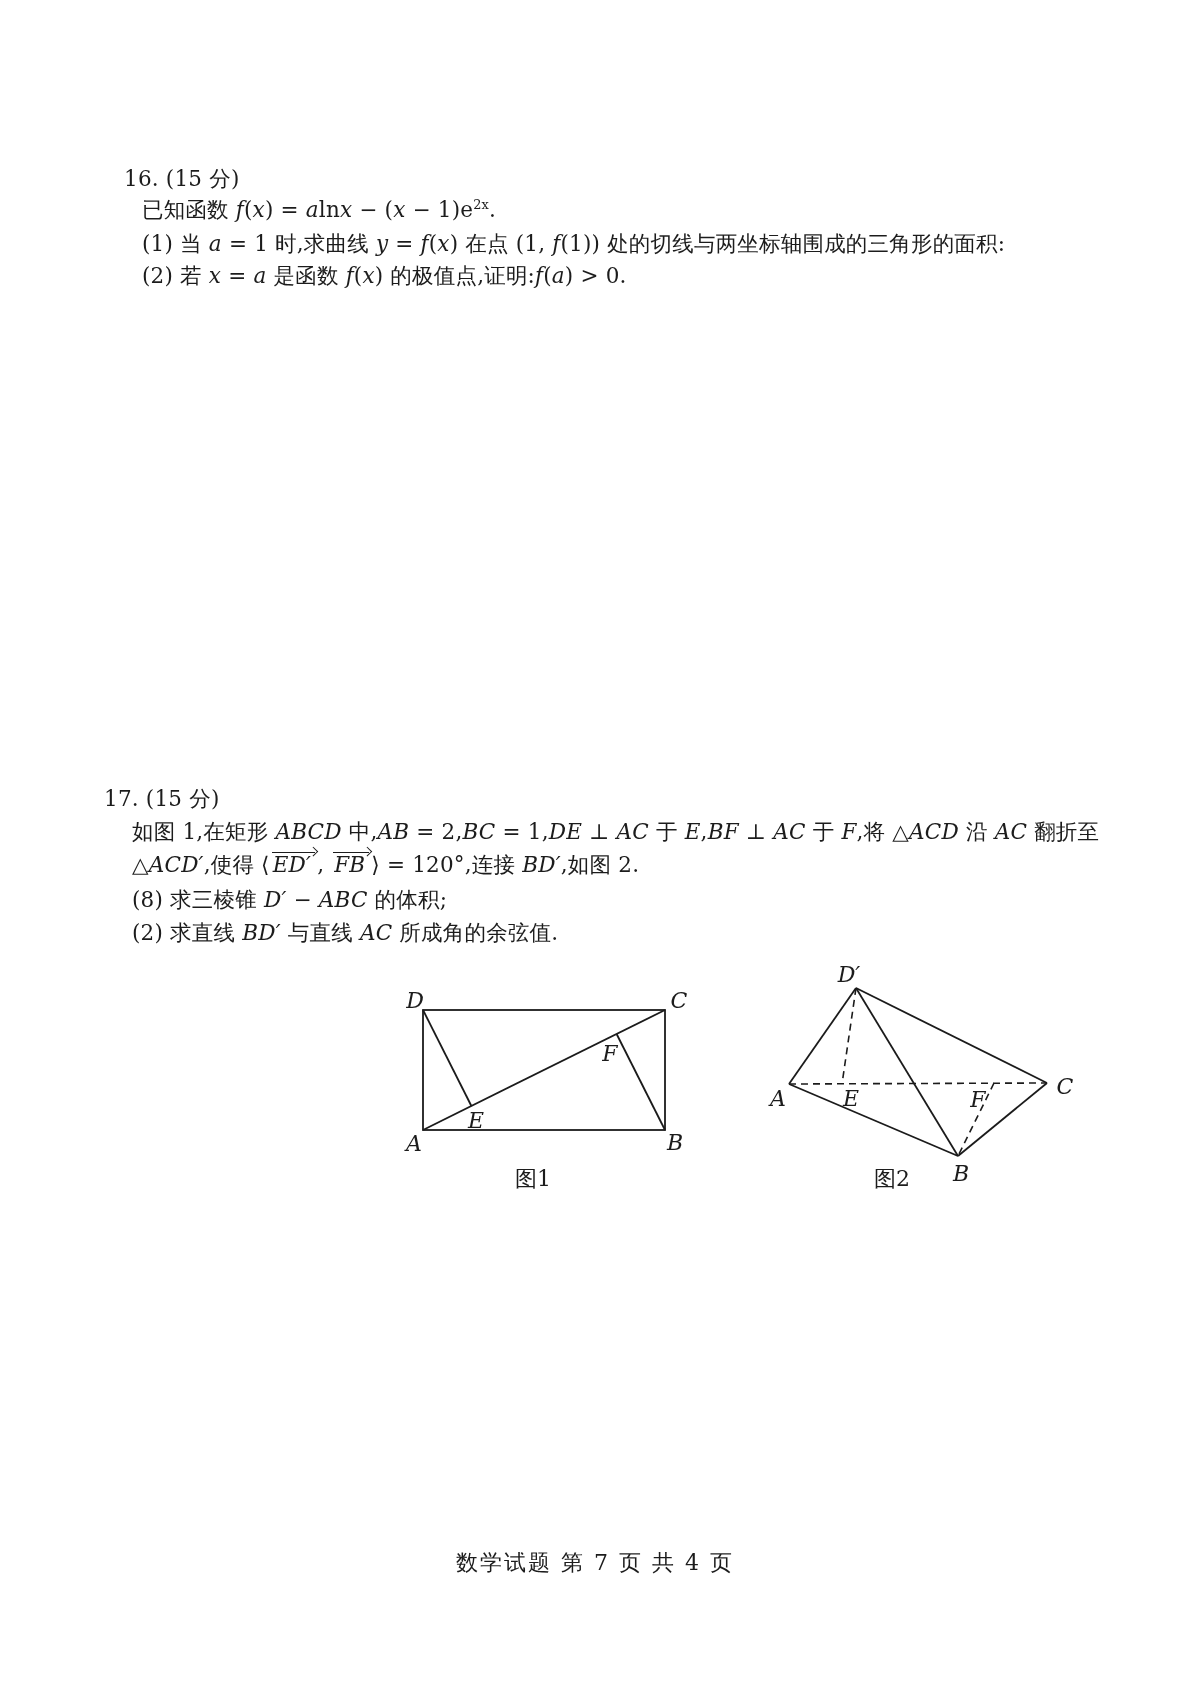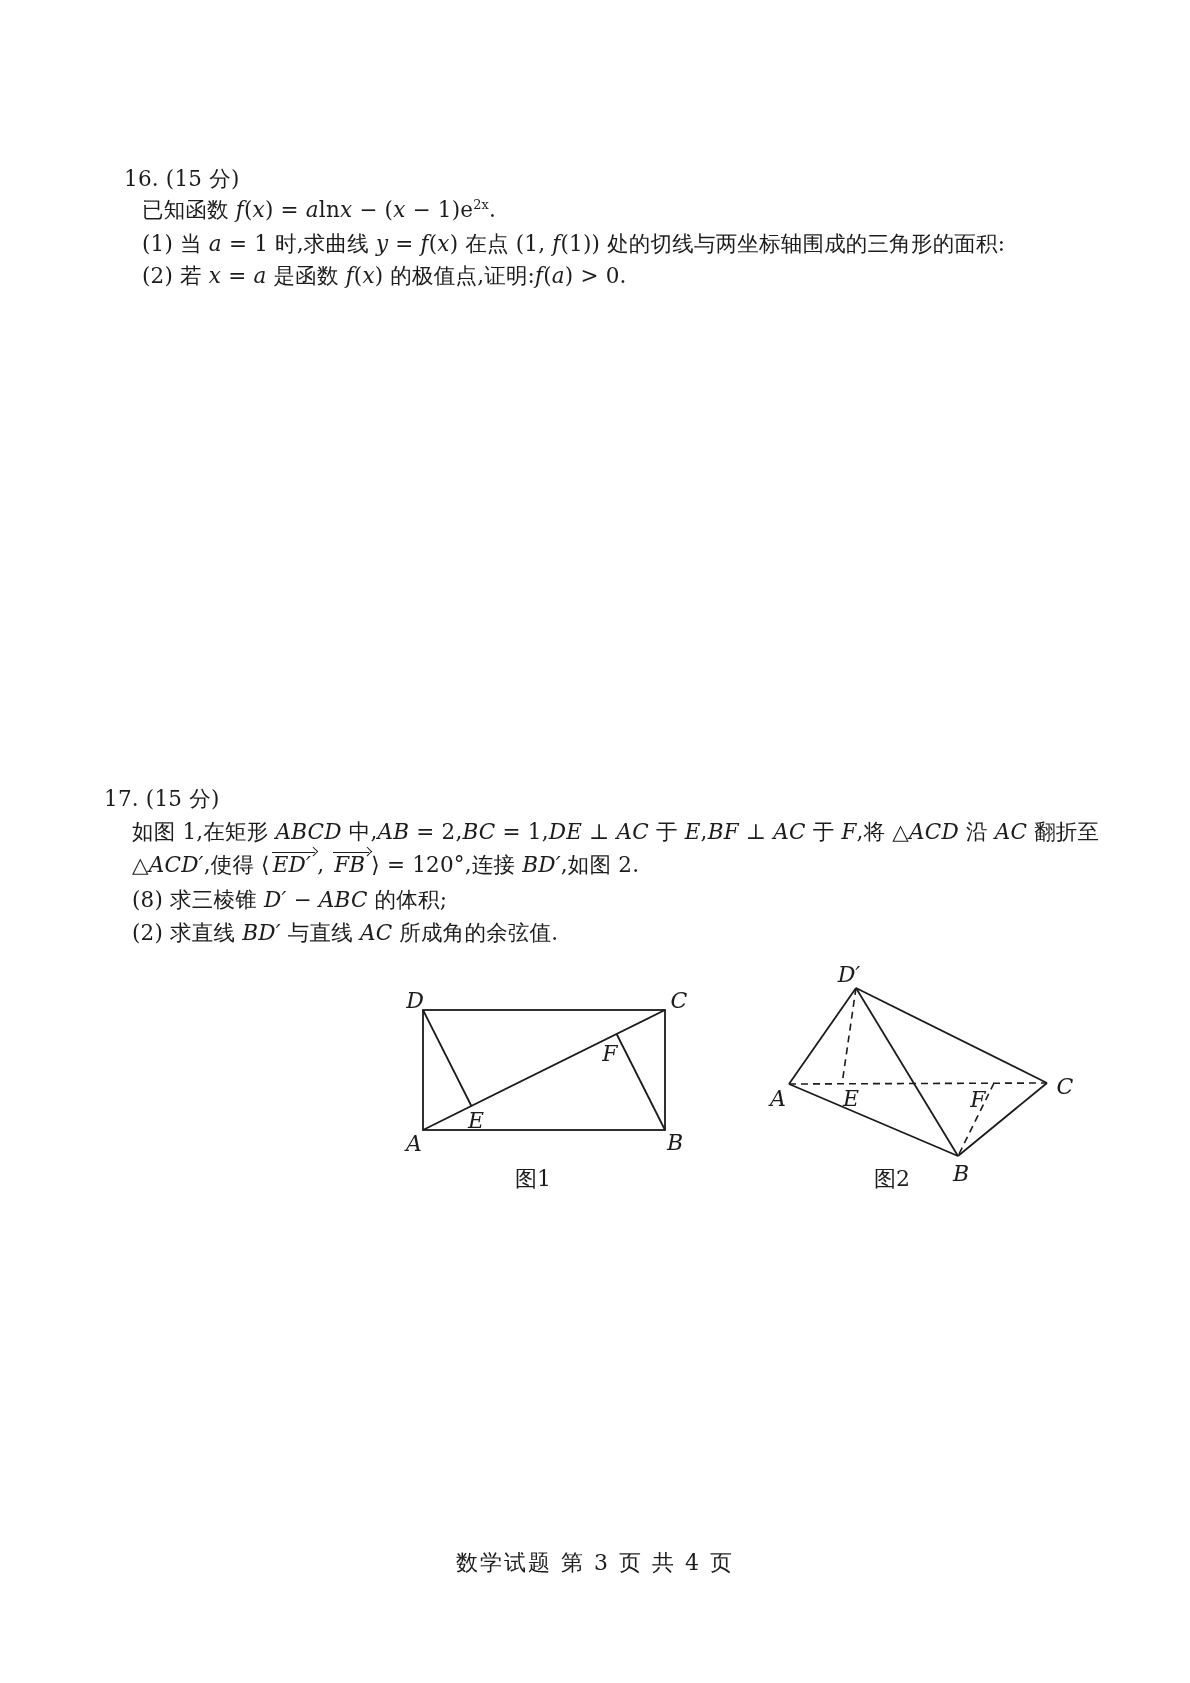--- a/index.html
+++ b/index.html
@@ -84,15 +84,15 @@
     </g>
     <text class="fig-label" x="109" y="32" text-anchor="middle">D′</text>
     <text class="fig-label" x="38" y="156" text-anchor="middle">A</text>
     <text class="fig-label" x="111" y="156" text-anchor="middle">E</text>
     <text class="fig-label" x="238" y="157" text-anchor="middle">F</text>
     <text class="fig-label" x="325" y="144" text-anchor="middle">C</text>
     <text class="fig-label" x="221" y="231" text-anchor="middle">B</text>
     <text class="fig-caption" x="152" y="236" text-anchor="middle">图2</text>
   </svg>
 
-  <div class="footer">数学试题 第 3 页 共 4 页</div>
+  <div class="footer">数学试题 第 7 页 共 4 页</div>
 
 </div>
 
 </body></html>

